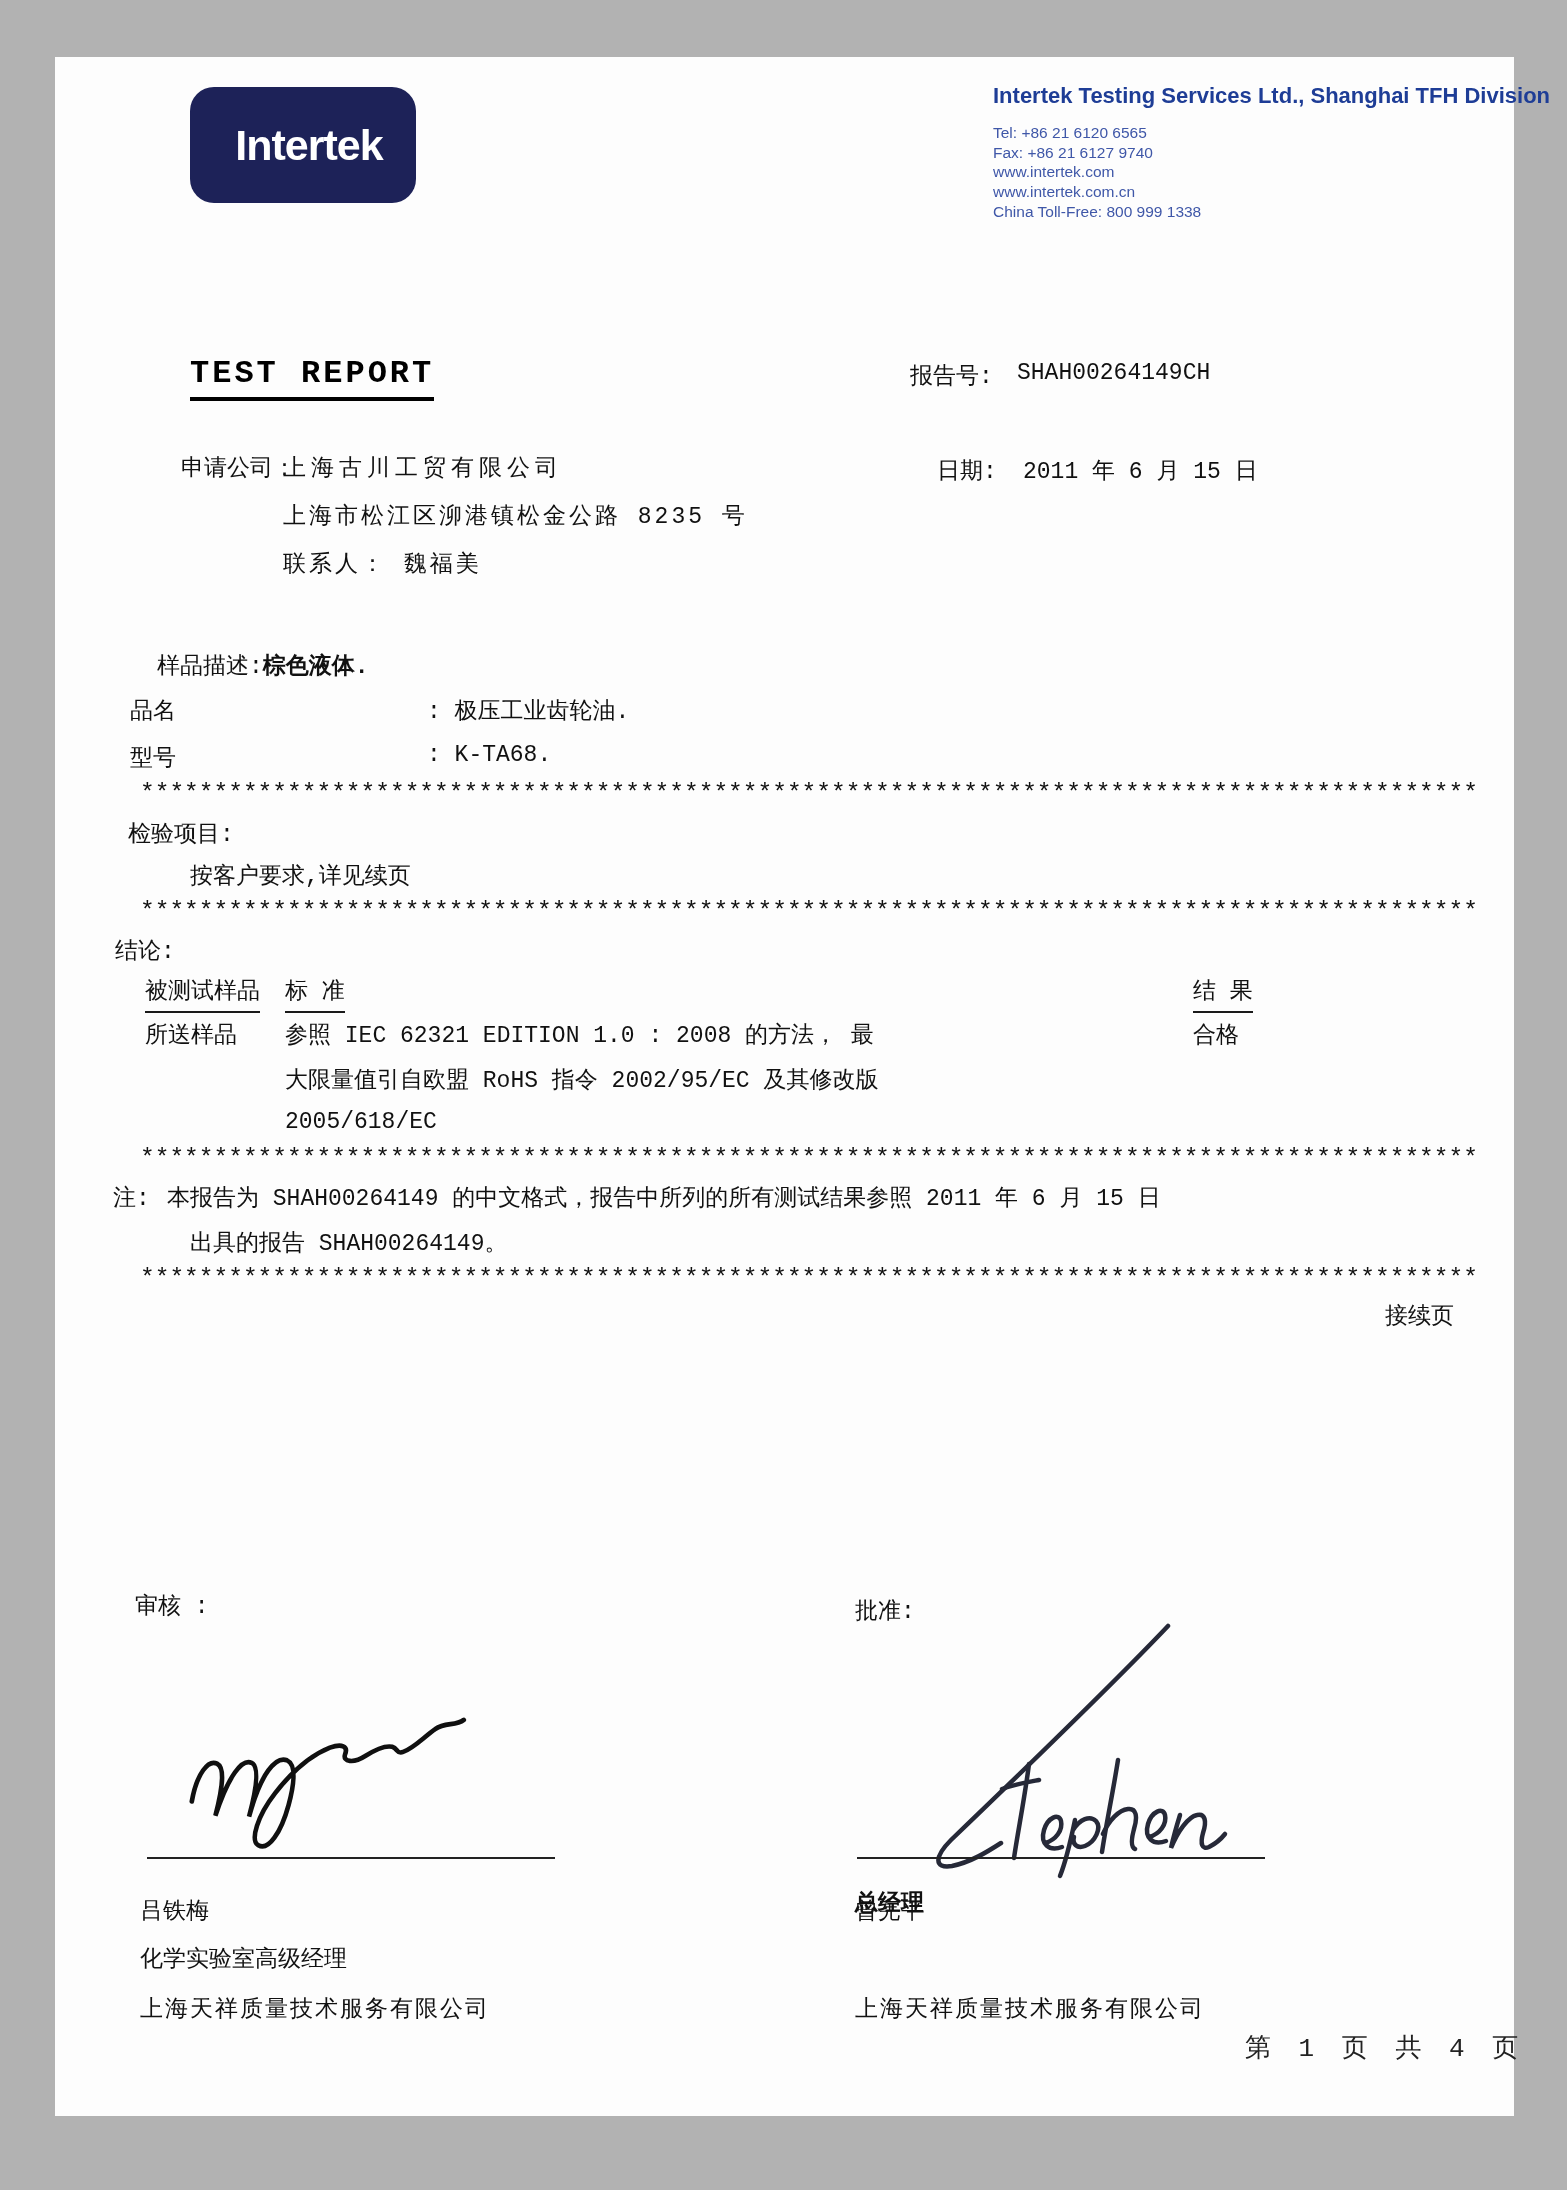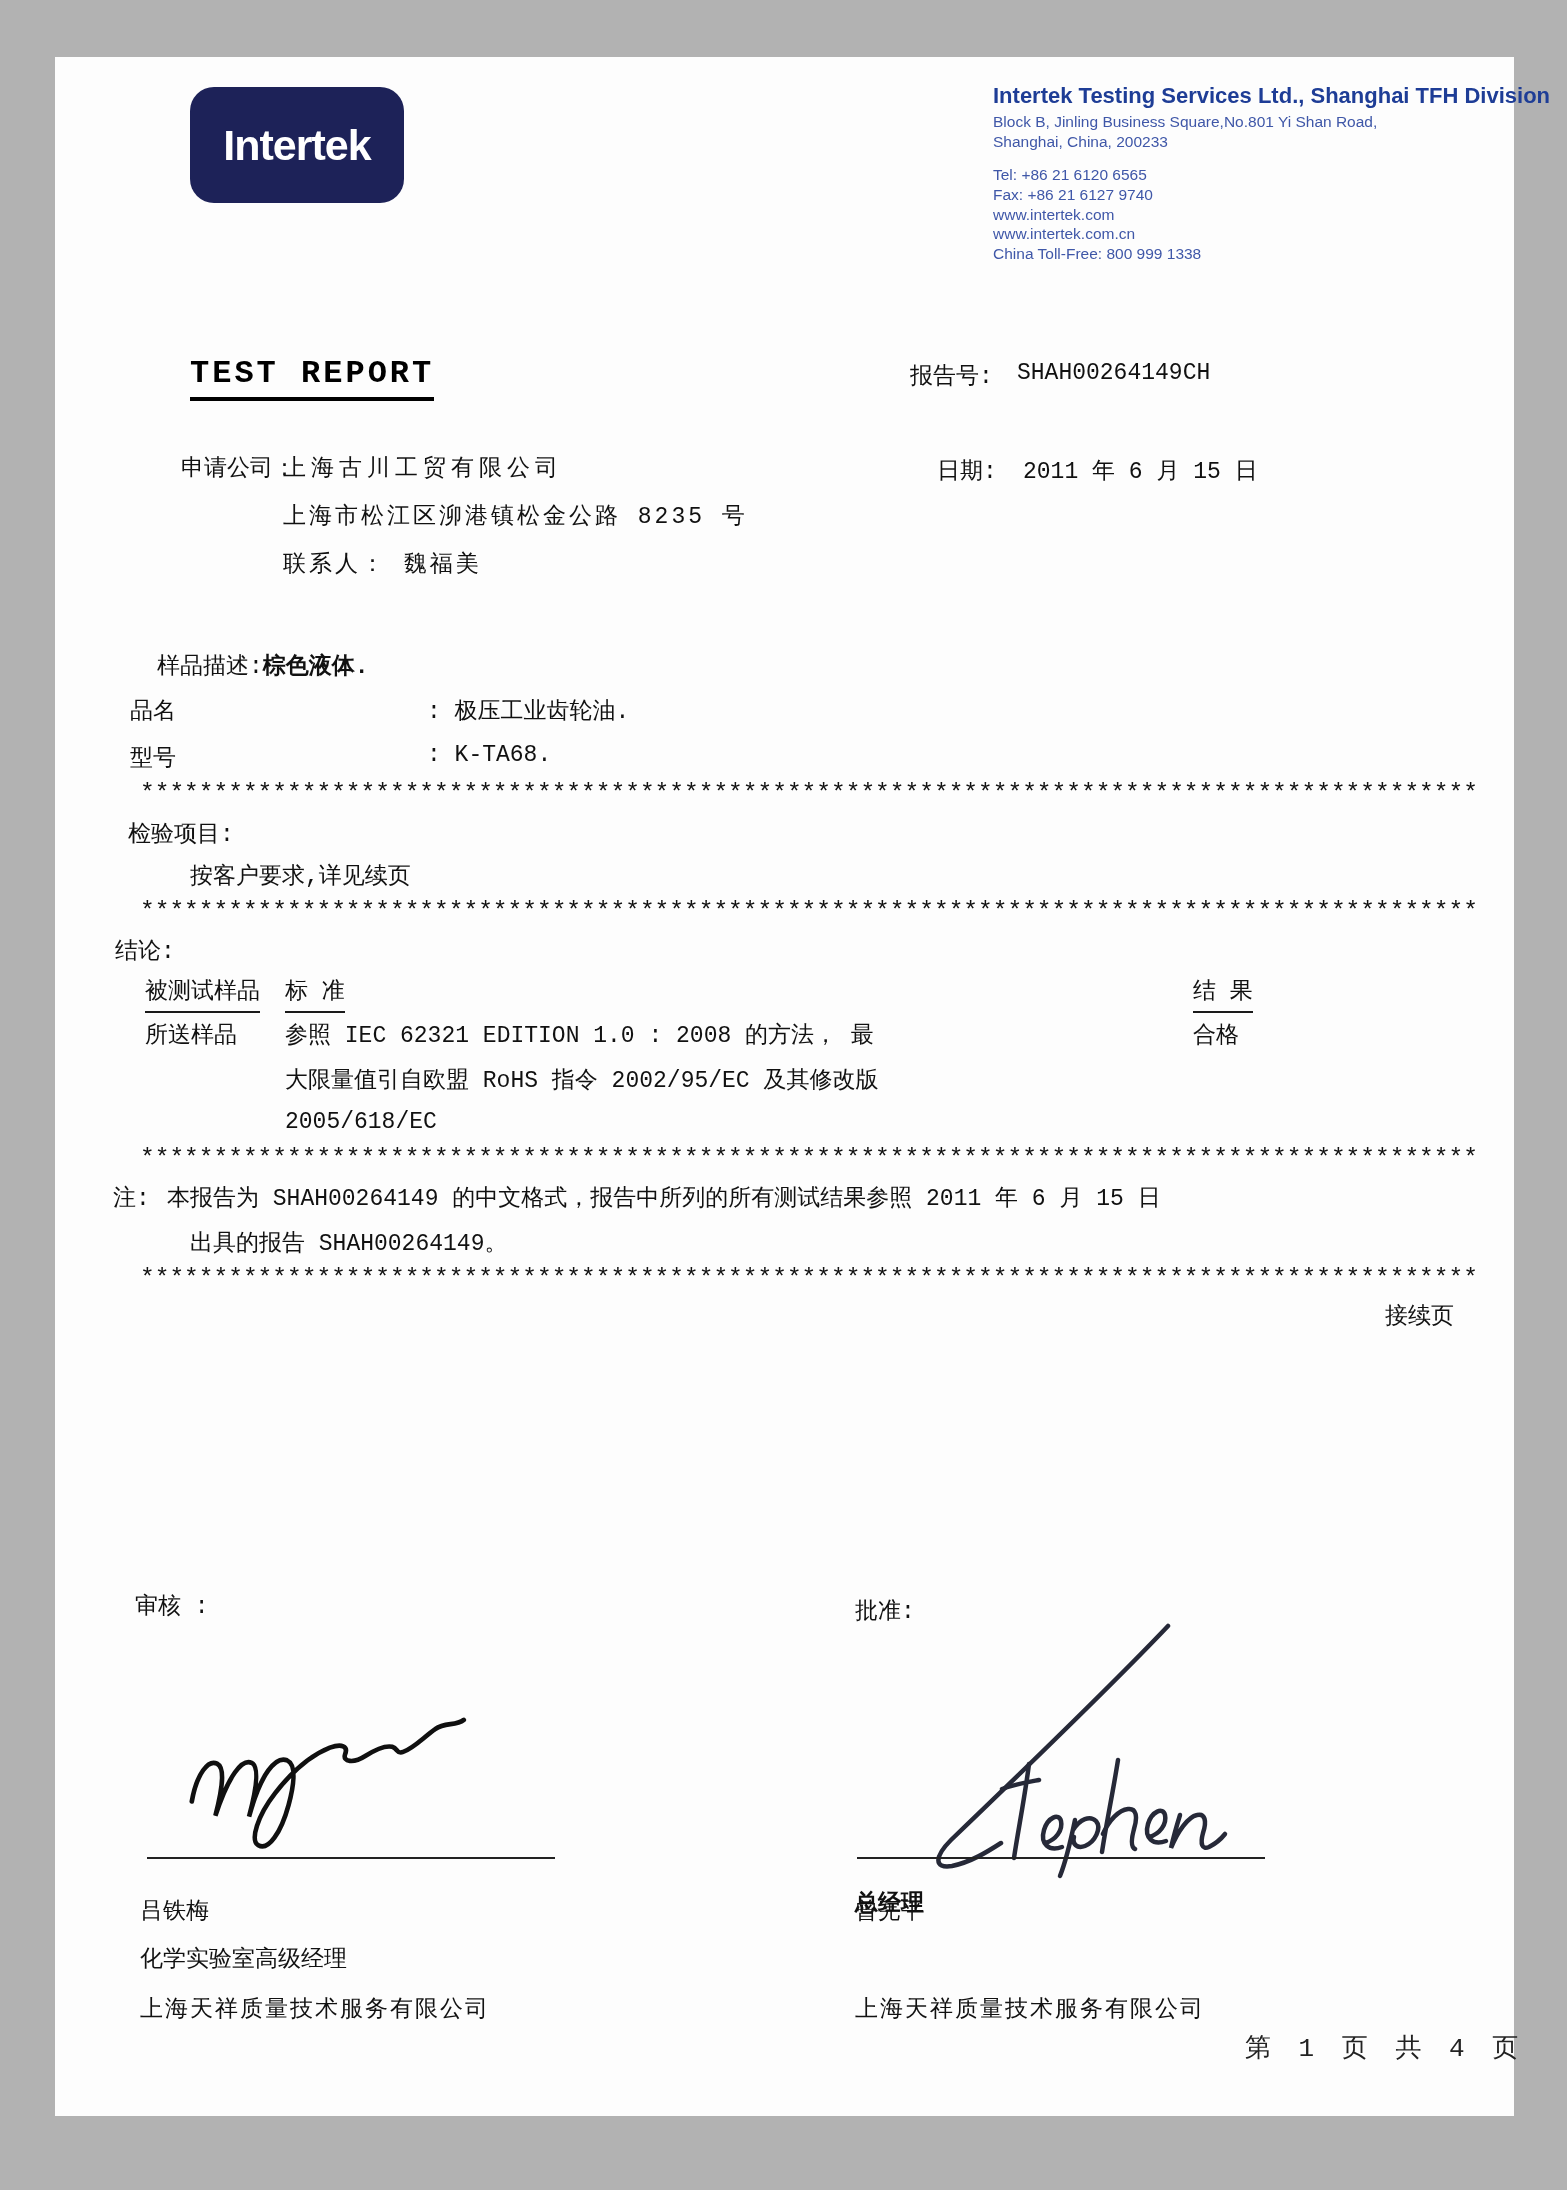--- a/index.html
+++ b/index.html
@@ -13,21 +13,21 @@
   .page{
     position:absolute;left:55px;top:57px;
     width:1459px;height:2059px;
     background:#fdfdfd;
   }
   .abs{position:absolute;white-space:nowrap;}
   
   .logo{
     left:135px;top:30px;width:214px;height:116px;
     background:#1d2258;border-radius:24px;
-    display:flex;align-items:center;justify-content:center;
+    display:flex;align-items:center;justify-content:center;padding-left:12px;
   }
   .logo span{
     color:#ffffff;font-family:"Liberation Sans",sans-serif;
     font-weight:bold;font-size:43px;letter-spacing:-1px;
   }
   
   .letterhead{left:938px;top:26px;width:505px;font-family:"Liberation Sans",sans-serif;}
   .lh-title{color:#1e3d96;font-weight:bold;font-size:22px;line-height:1.18;}
   .lh-addr{color:#3f57a8;font-size:15.5px;line-height:1.27;margin-top:3px;}
   .lh-contact{color:#3f57a8;font-size:15.5px;line-height:1.27;margin-top:14px;}
@@ -54,24 +54,20 @@
 
 <div class="frame">
   <div class="page">
 
     <div class="abs logo">
       <span>Intertek</span>
     </div>
 
     <div class="abs letterhead">
       <div class="lh-title">Intertek Testing Services Ltd., Shanghai TFH Division</div>
-      <div class="lh-addr">
-        <div>Block B, Jinling Business Square,No.801 Yi Shan Road,</div>
-        <div>Shanghai, China, 200233</div>
-      </div>
       <div class="lh-contact">
         <div>Tel: +86 21 6120 6565</div>
         <div>Fax: +86 21 6127 9740</div>
         <div>www.intertek.com</div>
         <div>www.intertek.com.cn</div>
         <div>China Toll-Free: 800 999 1338</div>
       </div>
     </div>
 
     <div class="abs title">TEST REPORT</div>

